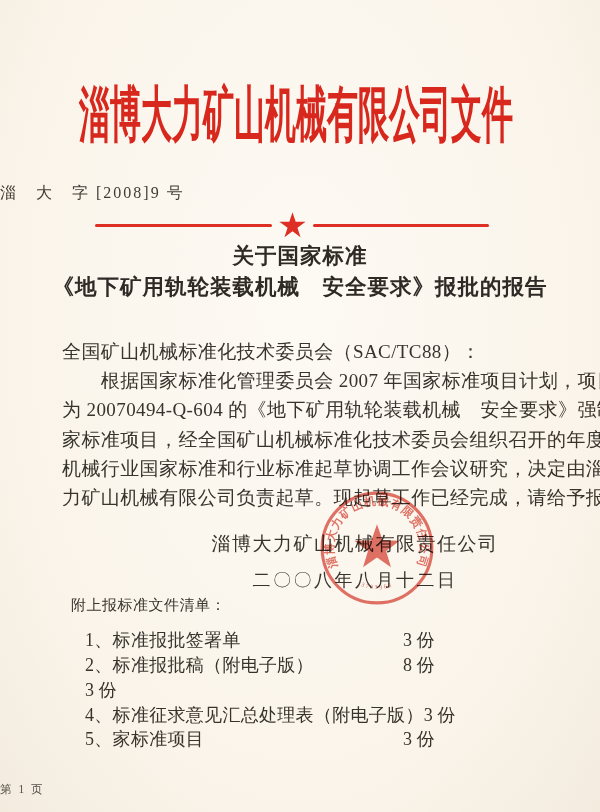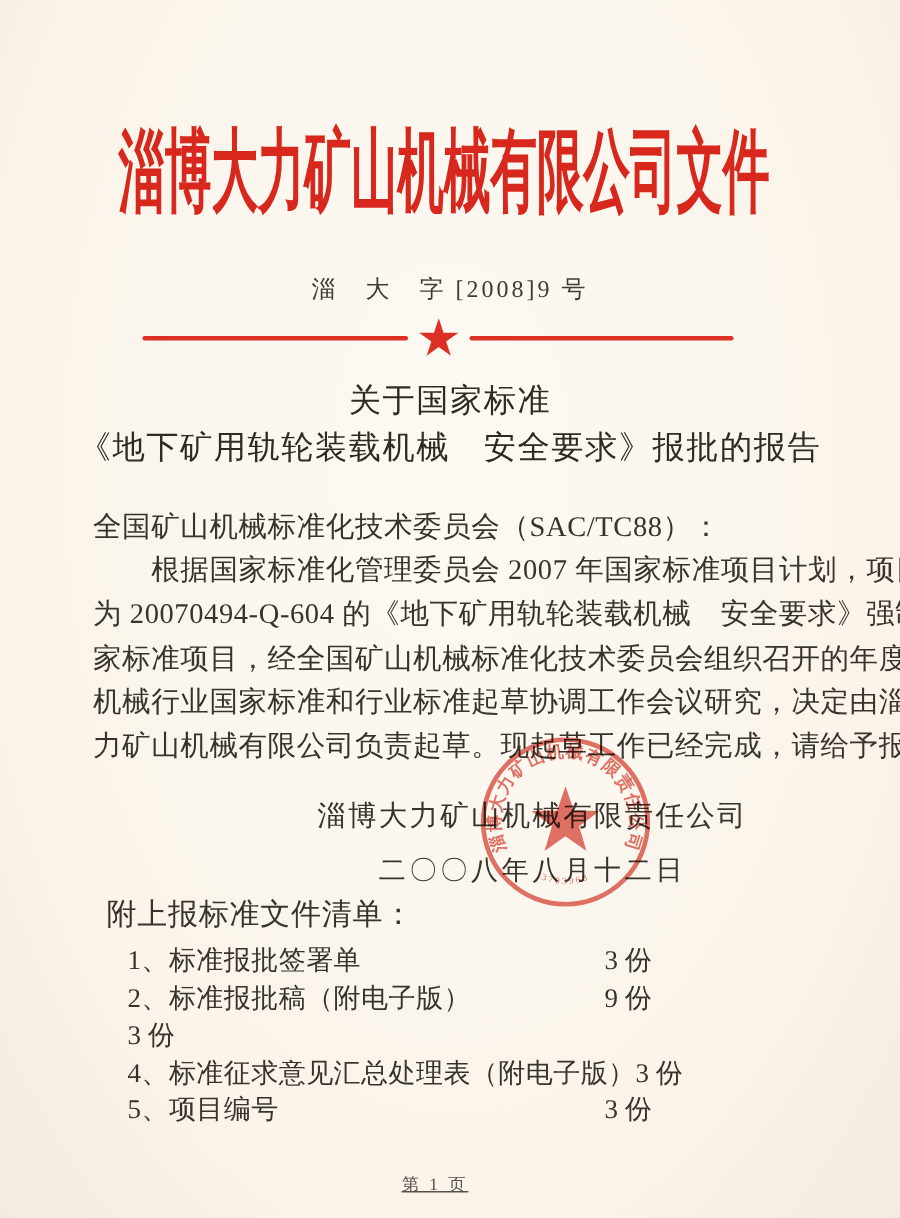--- a/index.html
+++ b/index.html
@@ -18,42 +18,40 @@
     color:#d8271d;
     font-weight:700;
     font-size:31px;
     white-space:nowrap;
     transform:scaleY(1.95);
     transform-origin:50% 50%;
     letter-spacing:0px;
   }
   .doc-number{
     position:absolute;top:183px;left:0;right:0;
-    text-align:center;
     font-size:16px;
     letter-spacing:2px;
     color:#403b34;
   }
   .divider{
     position:absolute;top:212px;left:95px;width:394px;height:26px;
     display:flex;align-items:center;gap:7px;
   }
   .divider .rule{
     flex:1;height:3px;background:#dd2f23;border-radius:1.5px;
   }
   .divider .star-svg{display:block;width:27px;height:26px;}
   .doc-title{
     position:absolute;top:241px;left:0;right:0;
     text-align:center;
-    font-weight:400;
+    font-weight:700;
     font-size:21.5px;
     line-height:31px;
     letter-spacing:1px;
     color:#2e2a25;
-    margin-top:11px;
   }
   .body-text{
     position:absolute;top:337px;left:62px;width:486px;
     font-size:19px;
     line-height:29.2px;
     letter-spacing:0.4px;
     color:#38342d;
   }
   .body-text .line{white-space:nowrap;}
   .sig-company{
@@ -68,38 +66,37 @@
     font-size:18px;letter-spacing:2.5px;
     color:#38342d;
   }
   .seal{
     position:absolute;left:318px;top:489px;width:118px;height:118px;
     mix-blend-mode:multiply;
     opacity:0.85;
   }
   .attach-heading{
     position:absolute;top:596px;left:71px;
-    font-size:20px;letter-spacing:0.5px;
+    font-size:15px;letter-spacing:0.5px;
     color:#38342d;
   }
   .attach-list{
     position:absolute;top:627px;left:85px;width:364px;
     font-size:18px;color:#38342d;
   }
   .attach-row{
     display:flex;align-items:flex-end;height:24.9px;white-space:nowrap;
   }
   .attach-row .item-name{flex:1;letter-spacing:0.3px;}
   .attach-row .item-count{width:46px;text-align:left;}
   .page-footer{
     position:absolute;top:782px;left:0;right:20px;
-    text-align:center;
+    text-align:left;
     font-size:11.5px;letter-spacing:2px;
     color:#56524c;
-    text-decoration:underline;
   }
 </style>
 </head>
 <body>
 
 <div class="page">
 
   <div class="org-title">淄博大力矿山机械有限公司文件</div>
 
   <div class="doc-number">淄　大　字 [2008]9 号</div>
@@ -146,30 +143,30 @@
 
   <div class="attach-heading">附上报标准文件清单：</div>
 
   <div class="attach-list">
     <div class="attach-row">
       <span class="item-name"><span>1、</span><span>标准报批签署单</span></span>
       <span class="item-count">3 份</span>
     </div>
     <div class="attach-row">
       <span class="item-name"><span>2、</span><span>标准报批稿（附电子版）</span></span>
-      <span class="item-count">9 份</span>
+      <span class="item-count">8 份</span>
     </div>
     <div class="attach-row">
       <span class="item-count">3 份</span>
     </div>
     <div class="attach-row">
       <span class="item-name"><span>4、</span><span>标准征求意见汇总处理表（附电子版）</span></span>
       <span class="item-count">3 份</span>
     </div>
     <div class="attach-row">
-      <span class="item-name"><span>5、</span><span>项目编号</span></span>
+      <span class="item-name"><span>5、</span><span>家标准项目</span></span>
       <span class="item-count">3 份</span>
     </div>
   </div>
 
   <div class="page-footer">第 1 页</div>
 
 </div>
 
 </body></html>

